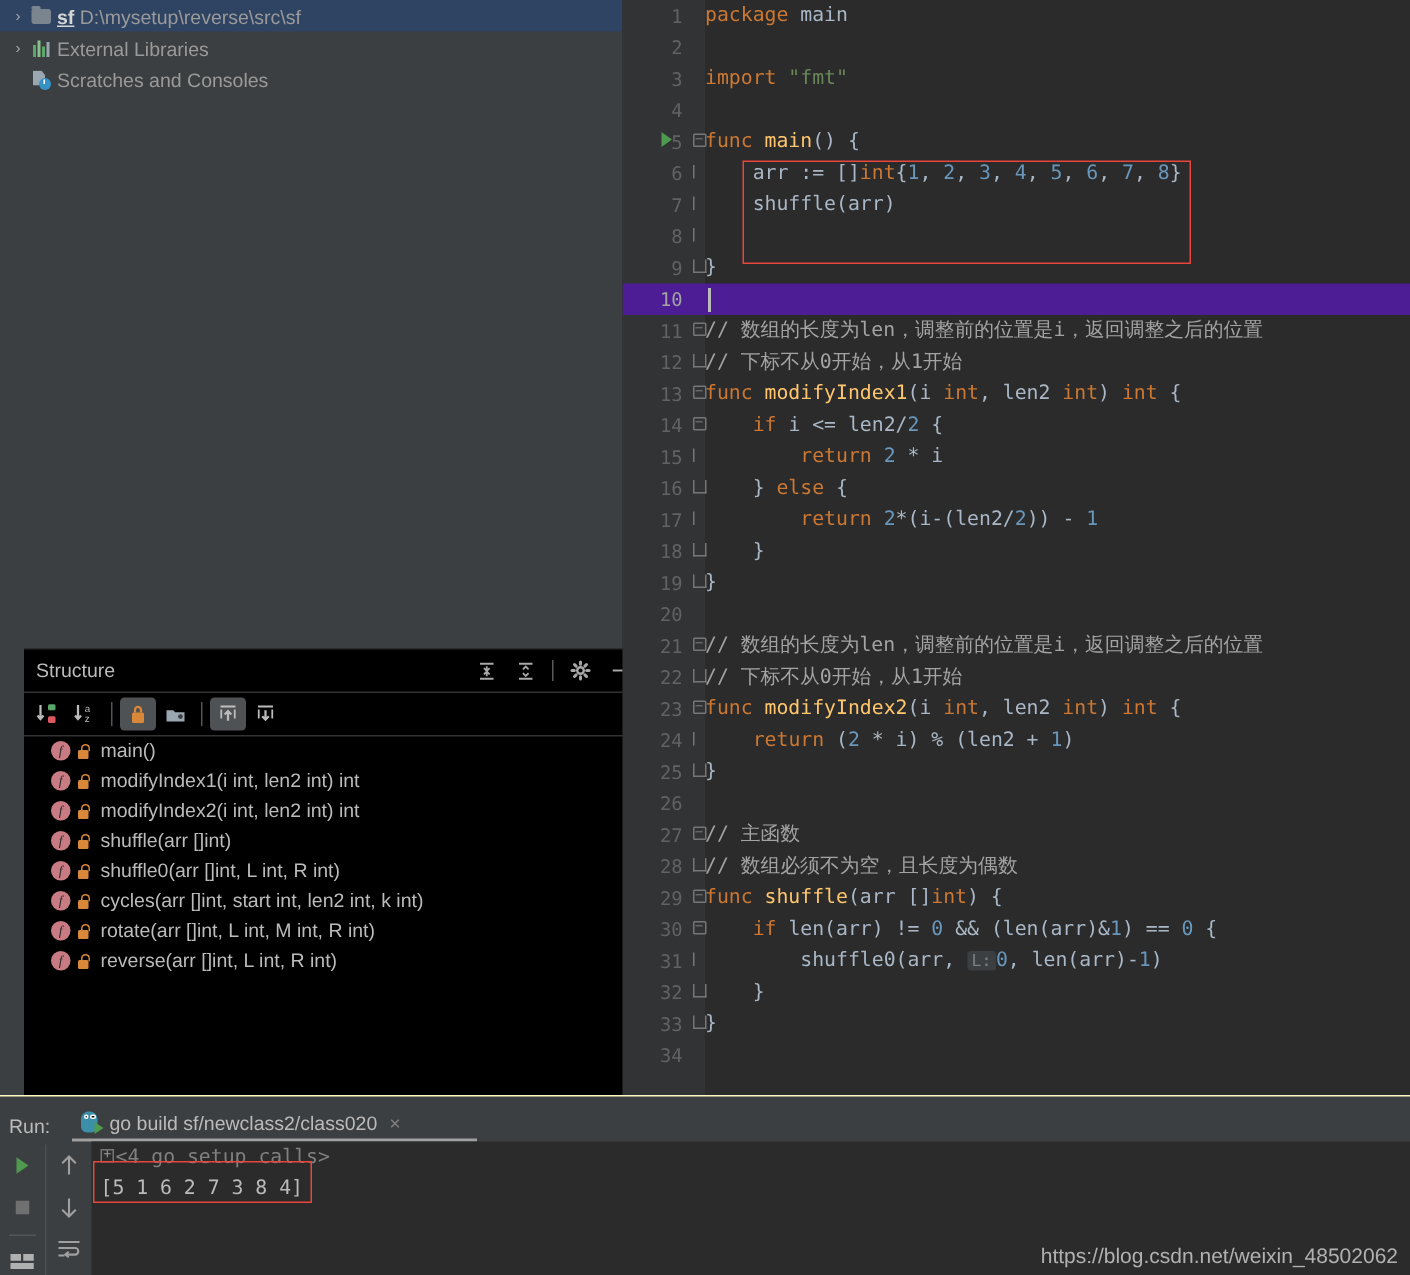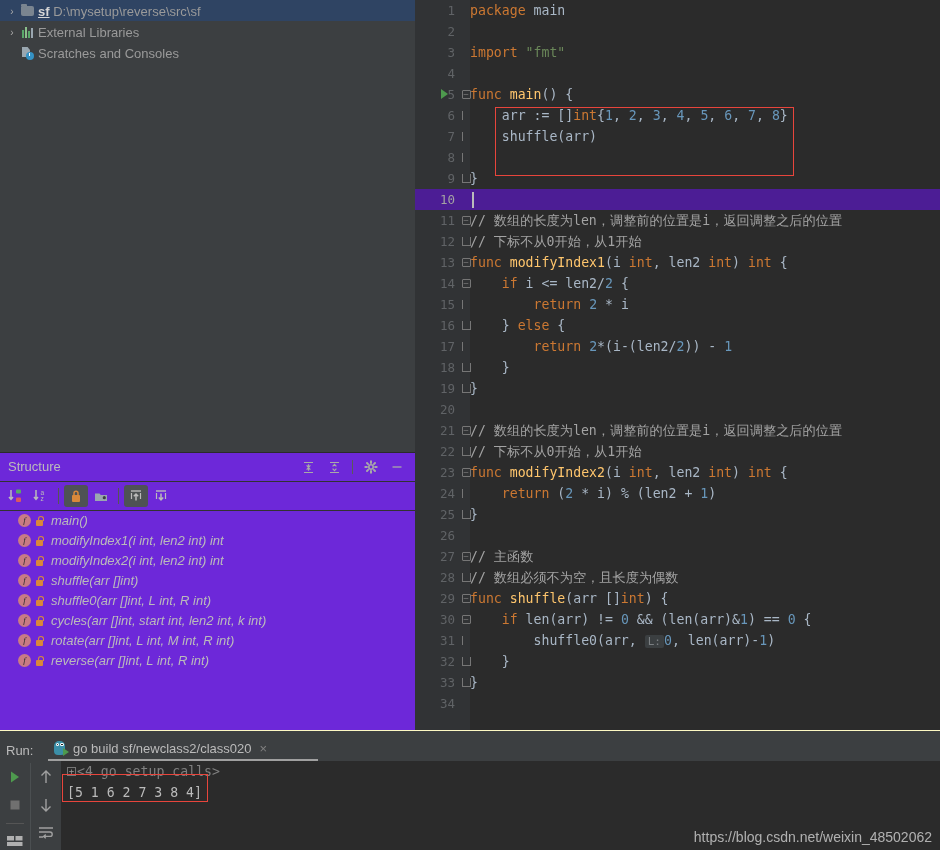--- a/index.html
+++ b/index.html
@@ -34,40 +34,40 @@
   .libs i:nth-child(2){left:3px;height:11px;background:#8bbf8b;}
   .libs i:nth-child(3){left:6px;height:7px;background:#59a869;}
   .libs i:nth-child(4){left:9px;height:10px;background:#9aa7b0;}
   
   .scratch{position:absolute;left:2px;top:4px;width:12px;height:12px;}
   .scratch .pg{position:absolute;left:0;top:0;width:8px;height:10px;background:#9aa7b0;clip-path:polygon(0 0,70% 0,100% 30%,100% 100%,0 100%);}
   .scratch .cl{position:absolute;left:4px;top:5px;width:8px;height:8px;border-radius:50%;background:#3592c4;}
   .scratch .cl:after{content:"";position:absolute;left:3px;top:1px;width:1px;height:3px;background:#fff;}
 
   
-  #structure{position:absolute;left:0;top:432px;width:415px;height:298px;background:#6d28d9;border-top:1px solid #2b2b2b;margin-top:20px;}
+  #structure{position:absolute;left:16px;top:432px;width:415px;height:298px;background:#000000;border-top:1px solid #2b2b2b;}
   #structure-header{position:relative;height:28px;border-bottom:1px solid #323232;}
   #structure-title{position:absolute;left:8px;top:6px;font-size:13px;color:#bbbbbb;}
   .hdr-icons{position:absolute;right:6px;top:0;height:28px;display:flex;align-items:center;gap:2px;}
   .hbtn{width:24px;height:24px;display:flex;align-items:center;justify-content:center;border-radius:3px;}
   .hsep{width:1px;height:14px;background:#5a5a5a;margin:0 4px;}
 
   #structure-toolbar{position:relative;height:28px;display:flex;align-items:center;padding-left:4px;gap:1px;border-bottom:1px solid #323232;}
   .tbtn{width:24px;height:22px;display:flex;align-items:center;justify-content:center;border-radius:3px;position:relative;}
   .tbtn.on{background:#4e5254;}
   .tsep{width:1px;height:16px;background:#555;margin:0 4px;}
 
   #structure-list{position:absolute;left:0;top:57px;right:0;bottom:0;overflow:hidden;}
   .st-row{height:20px;line-height:20px;white-space:nowrap;padding-left:18px;font-size:13px;color:#bbbbbb;}
   .st-row .fico{display:inline-block;width:13px;height:13px;border-radius:50%;background:#c97b84;color:#2b2b2b;
     font-size:9px;line-height:13px;text-align:center;vertical-align:middle;margin-right:4px;font-style:italic;font-family:"Liberation Serif",serif;}
   .st-row .lock{display:inline-block;width:9px;height:10px;vertical-align:middle;margin-right:7px;position:relative;}
   .st-row .lock:before{content:"";position:absolute;left:1px;bottom:0;width:7px;height:6px;background:#d9883a;border-radius:1px;}
   .st-row .lock:after{content:"";position:absolute;left:2.5px;top:0;width:4px;height:4px;border:1.2px solid #d9883a;border-bottom:none;border-radius:3px 3px 0 0;}
-  .st-row .nm{vertical-align:middle;font-style:italic;}
+  .st-row .nm{vertical-align:middle;}
 
   
   #editor{position:absolute;left:415px;top:0;width:525px;height:730px;background:#2b2b2b;overflow:hidden;}
   #gutter{position:absolute;left:0;top:0;width:55px;height:730px;background:#313335;}
   #editor-code{position:absolute;left:0;top:0;right:0;bottom:0;}
   .code-line{position:relative;height:21px;line-height:21px;white-space:pre;font-family:"DejaVu Sans Mono","Liberation Mono",monospace;font-size:13.2px;}
   .code-line.current{background:#4c1d95;}
   .ln{position:absolute;left:0;top:0;width:40px;text-align:right;color:#606366;font-family:"DejaVu Sans Mono",monospace;font-size:12.5px;}
   .code-line.current .ln{color:#a4a3a3;}
   .gmark{position:absolute;left:44px;top:0;width:14px;text-align:center;}

